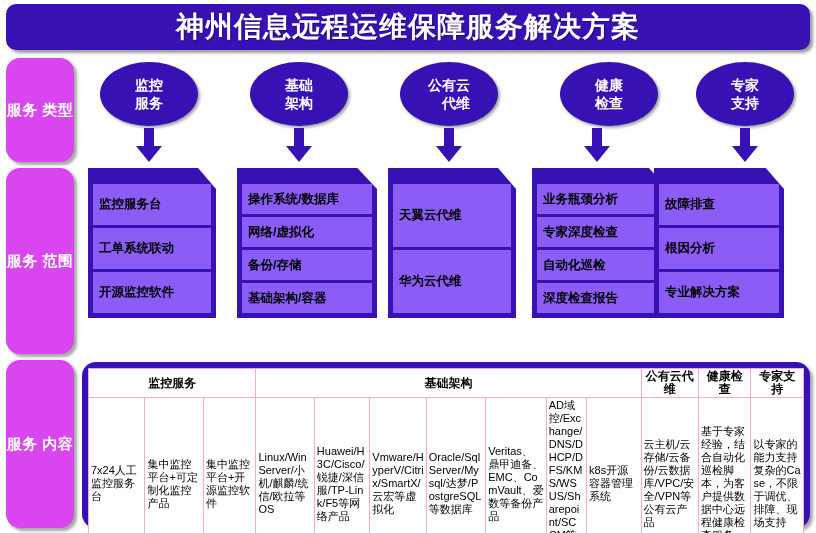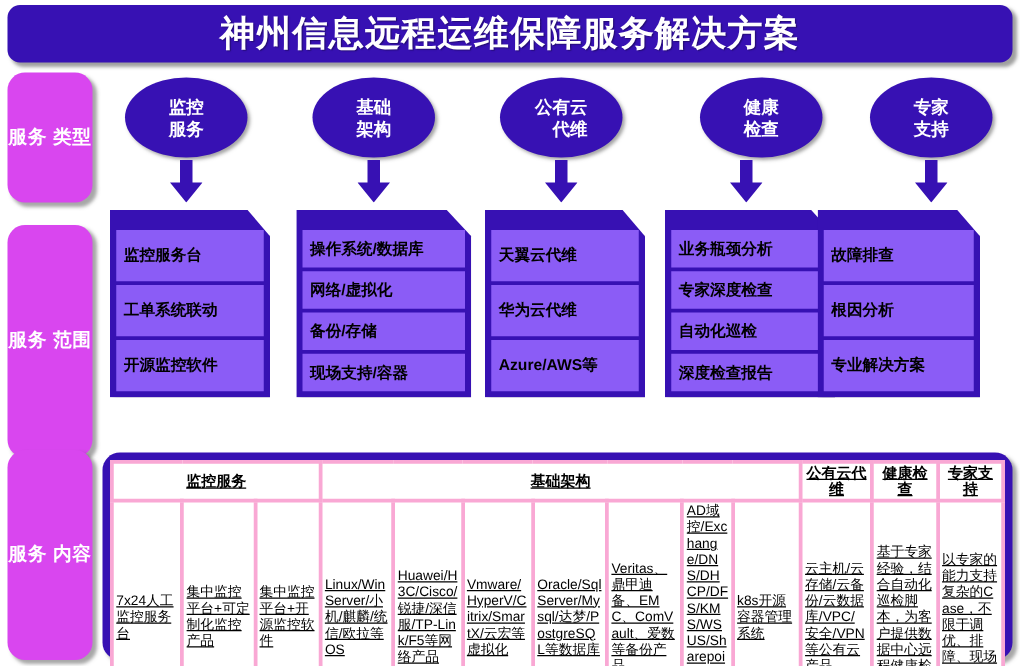--- a/index.html
+++ b/index.html
@@ -50,21 +50,21 @@
     font-size: 15px;
     font-weight: bold;
     display: flex;
     align-items: center;
     justify-content: center;
     text-align: center;
     line-height: 1.35;
     letter-spacing: 0.5px;
   }
   #rail-type   { top: 58px;  height: 104px; }
-  #rail-scope  { top: 168px; height: 186px; margin-top: 12px; }
+  #rail-scope  { top: 168px; height: 186px; }
   #rail-detail { top: 360px; height: 168px; }
 
   
   .ellipse {
     position: absolute;
     top: 62px;
     width: 98px;
     height: 64px;
     background: #3711B3;
     border-radius: 50%;
@@ -131,27 +131,26 @@
     padding: 6px;
   }
   #detail-table {
     width: 100%;
     height: 100%;
     border-collapse: collapse;
     background: #ffffff;
     table-layout: fixed;
   }
   #detail-table th, #detail-table td {
-    border: 3px solid #f9a8d4;
+    border: 1px solid #f9a8d4;
     vertical-align: middle;
     color: #000000;
     padding: 1px 2px;
     box-sizing: border-box;
     overflow: hidden;
-    text-decoration: underline;
   }
   #detail-table th {
     height: 17px;
     font-size: 12px;
     font-weight: bold;
     text-align: center;
     line-height: 1.1;
   }
   #detail-table td {
     font-size: 11px;
@@ -203,38 +202,37 @@
 </div>
 <div class="arrow" style="left:286px;">
   <svg width="26" height="34" viewBox="0 0 26 34">
       <polygon points="8,0 18,0 18,18 26,18 13,34 0,18 8,18" fill="#3711B3"></polygon>
     </svg>
 </div>
 <div class="scope-card" style="left:237px; width:140px;">
   <div class="chip">操作系统/数据库</div>
   <div class="chip">网络/虚拟化</div>
   <div class="chip">备份/存储</div>
-  <div class="chip">现场支持/容器</div>
+  <div class="chip">基础架构/容器</div>
 </div>
 
 <div class="ellipse" style="left:400px;">
   <span>
     <span>公有云</span><br>
     <span>代维</span>
   </span>
 </div>
 <div class="arrow" style="left:436px;">
   <svg width="26" height="34" viewBox="0 0 26 34">
       <polygon points="8,0 18,0 18,18 26,18 13,34 0,18 8,18" fill="#3711B3"></polygon>
     </svg>
 </div>
 <div class="scope-card" style="left:388px; width:128px;">
   <div class="chip">天翼云代维</div>
   <div class="chip">华为云代维</div>
-  <div class="chip">Azure/AWS等</div>
 </div>
 
 <div class="ellipse" style="left:560px;">
   <span>
     <span>健康</span><br>
     <span>检查</span>
   </span>
 </div>
 <div class="arrow" style="left:584px;">
   <svg width="26" height="34" viewBox="0 0 26 34">

